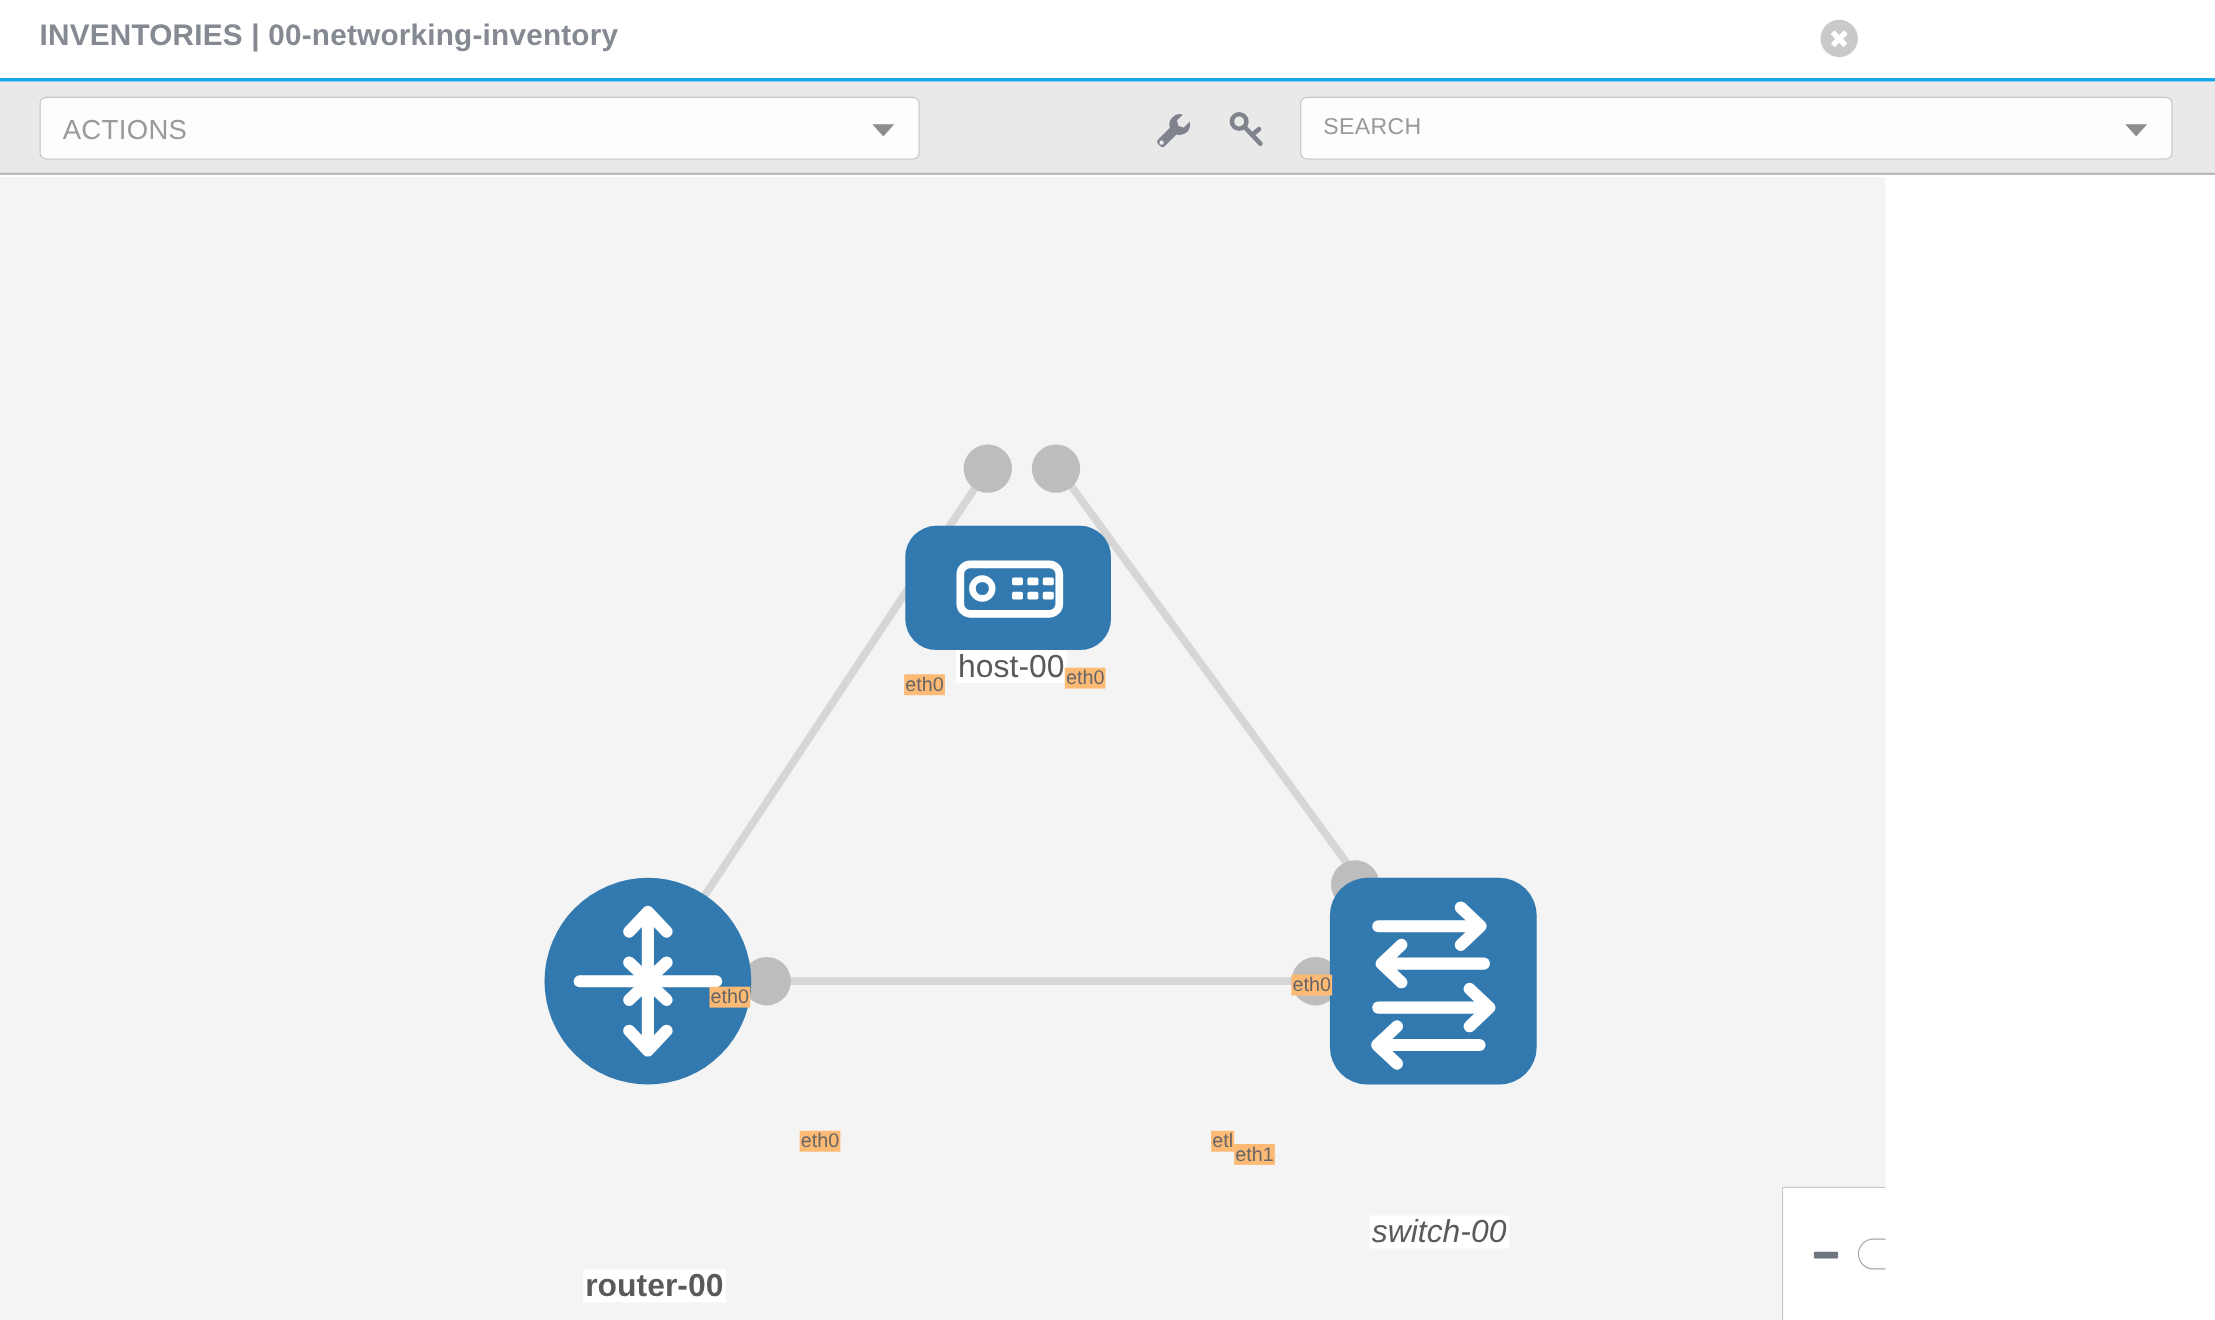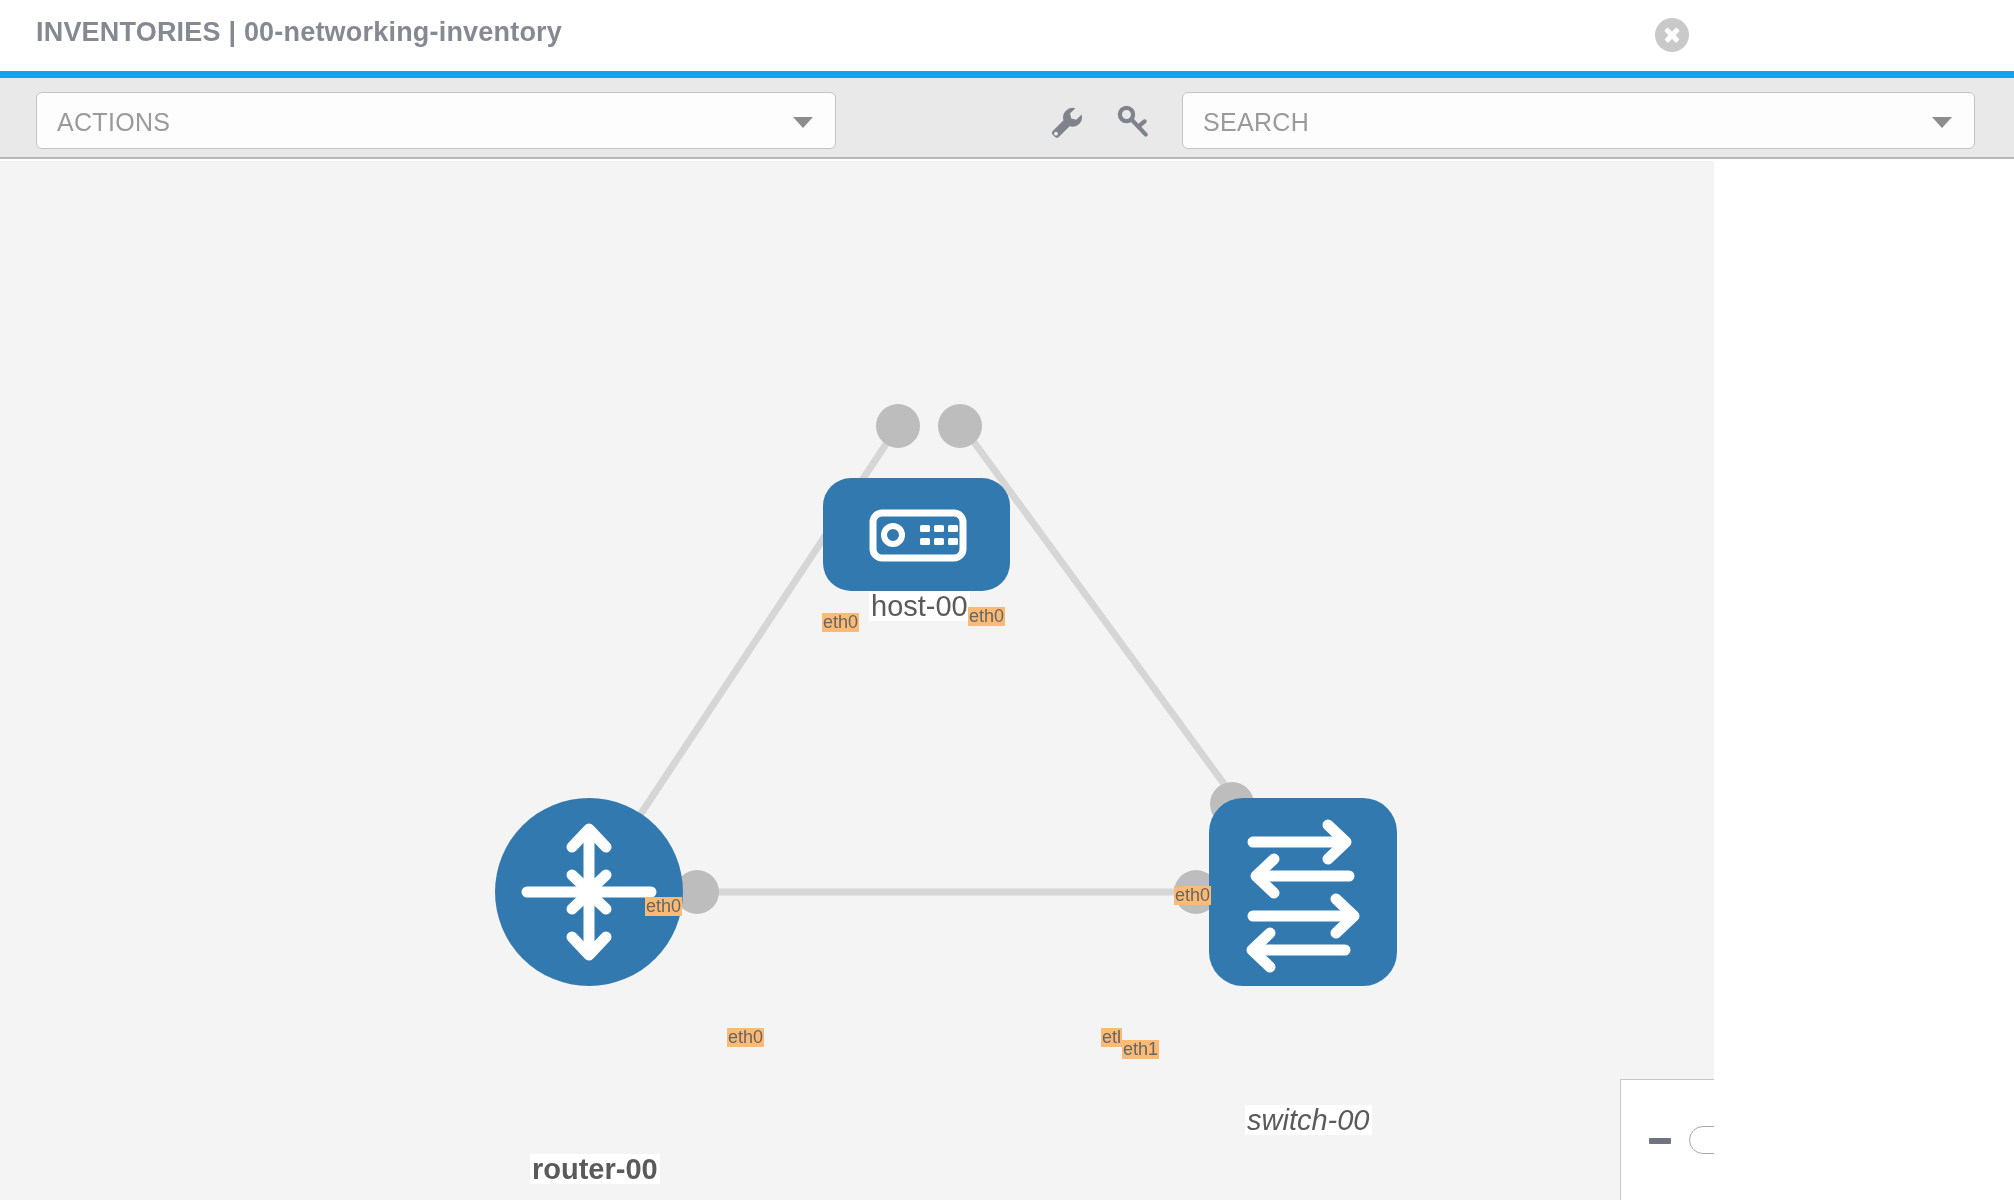--- a/index.html
+++ b/index.html
@@ -59,21 +59,21 @@
   .close-icon::before { transform: translate(-50%,-50%) rotate(45deg); }
   .close-icon::after  { transform: translate(-50%,-50%) rotate(-45deg); }
 
   
   .toolbar {
     position: absolute;
     left: 0; top: 71px;
     width: 2014px;
     height: 88px;
     background: #e9e9e9;
-    border-top: 7px solid #0ea5e9;
+    border-top: 3px solid #0ea5e9;
     border-bottom: 2px solid #b8b8b8;
     box-sizing: border-box;
   }
   .actions-select {
     position: absolute;
     left: 36px;
     top: 14px;
     width: 800px;
     height: 57px;
     background: #fdfdfd;
@@ -121,21 +121,21 @@
     background: #fdfdfd;
     border: 1px solid #c4c4c4;
     border-radius: 6px;
     box-sizing: border-box;
     cursor: text;
   }
   .search-select .sel-label {
     position: absolute;
     left: 20px;
     top: 15px;
-    font-size: 25px;
+    font-size: 21px;
     color: #9a9a9a;
     letter-spacing: 0.3px;
   }
 
   
   .canvas {
     position: absolute;
     left: 0; top: 161px;
     width: 1714px;
     height: 1039px;

